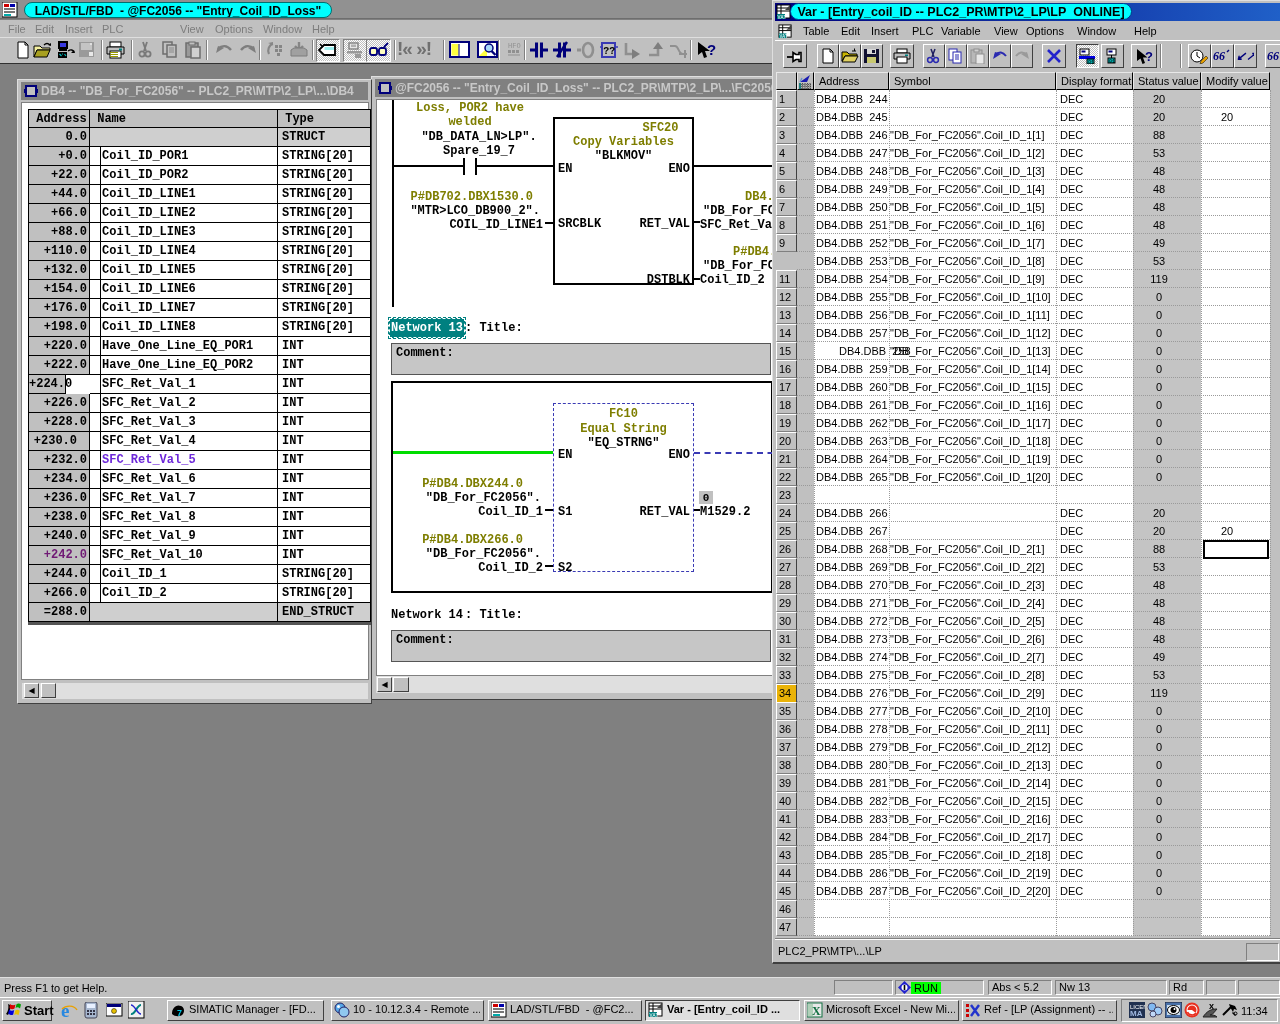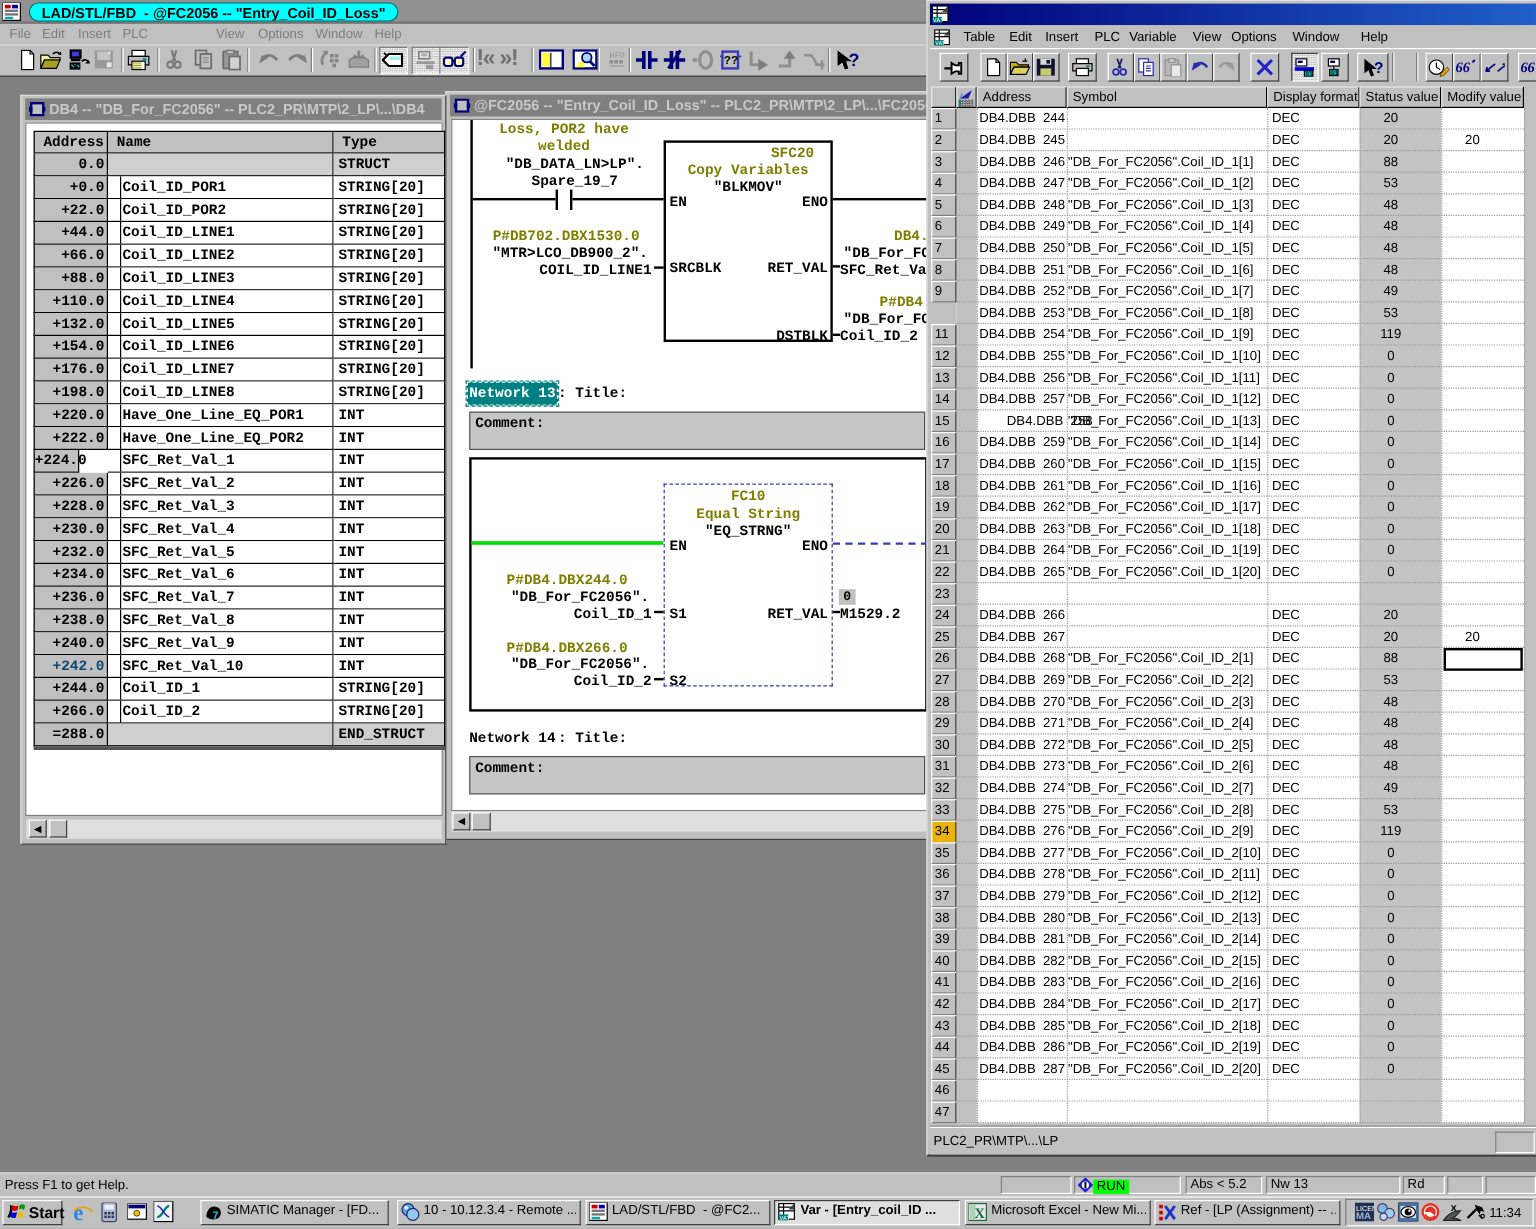--- a/index.html
+++ b/index.html
@@ -362,30 +362,30 @@
       <div style="position:absolute;left:10px;top:0;width:1px;height:18px;background:#000;"></div>
       <div style="position:absolute;left:12px;top:0;font-family:'Liberation Mono',monospace;font-weight:bold;font-size:12px;line-height:18px;white-space:pre;color:#000;">SFC_Ret_Val_2</div>
     </div>
 <div style="position:absolute;left:278px;top:394px;width:93px;height:19px;background:#fff;border:1px solid #000;border-top:none;border-left:none;padding-left:4px;font-family:'Liberation Mono',monospace;font-weight:bold;font-size:12px;line-height:18px;white-space:pre;color:#000;">INT</div>
 <div style="position:absolute;left:28px;top:413px;width:62px;height:19px;background:#c0c0c0;border:1px solid #000;border-top:none;font-family:'Liberation Mono',monospace;font-weight:bold;font-size:12px;line-height:18px;white-space:pre;color:#000;text-align:right;padding-right:2px;">+228.0</div>
 <div style="position:absolute;left:90px;top:413px;width:188px;height:19px;background:#fff;border:1px solid #000;border-top:none;border-left:none;">
       <div style="position:absolute;left:10px;top:0;width:1px;height:18px;background:#000;"></div>
       <div style="position:absolute;left:12px;top:0;font-family:'Liberation Mono',monospace;font-weight:bold;font-size:12px;line-height:18px;white-space:pre;color:#000;">SFC_Ret_Val_3</div>
     </div>
 <div style="position:absolute;left:278px;top:413px;width:93px;height:19px;background:#fff;border:1px solid #000;border-top:none;border-left:none;padding-left:4px;font-family:'Liberation Mono',monospace;font-weight:bold;font-size:12px;line-height:18px;white-space:pre;color:#000;">INT</div>
-<div style="position:absolute;left:28px;top:432px;width:62px;height:19px;background:#c0c0c0;border:1px solid #000;border-top:none;font-family:'Liberation Mono',monospace;font-weight:bold;font-size:12px;line-height:18px;white-space:pre;color:#000;text-align:right;padding-right:2px;">+230.0</div>
+<div style="position:absolute;left:28px;top:432px;width:62px;height:19px;background:#c0c0c0;border:1px solid #000;border-top:none;font-family:'Liberation Mono',monospace;font-weight:bold;font-size:12px;line-height:18px;white-space:pre;color:#000;text-align:right;padding-right:12px;">+230.0</div>
 <div style="position:absolute;left:90px;top:432px;width:188px;height:19px;background:#fff;border:1px solid #000;border-top:none;border-left:none;">
       <div style="position:absolute;left:10px;top:0;width:1px;height:18px;background:#000;"></div>
       <div style="position:absolute;left:12px;top:0;font-family:'Liberation Mono',monospace;font-weight:bold;font-size:12px;line-height:18px;white-space:pre;color:#000;">SFC_Ret_Val_4</div>
     </div>
 <div style="position:absolute;left:278px;top:432px;width:93px;height:19px;background:#fff;border:1px solid #000;border-top:none;border-left:none;padding-left:4px;font-family:'Liberation Mono',monospace;font-weight:bold;font-size:12px;line-height:18px;white-space:pre;color:#000;">INT</div>
 <div style="position:absolute;left:28px;top:451px;width:62px;height:19px;background:#c0c0c0;border:1px solid #000;border-top:none;font-family:'Liberation Mono',monospace;font-weight:bold;font-size:12px;line-height:18px;white-space:pre;color:#000;text-align:right;padding-right:2px;">+232.0</div>
 <div style="position:absolute;left:90px;top:451px;width:188px;height:19px;background:#fff;border:1px solid #000;border-top:none;border-left:none;">
       <div style="position:absolute;left:10px;top:0;width:1px;height:18px;background:#000;"></div>
-      <div style="position:absolute;left:12px;top:0;font-family:'Liberation Mono',monospace;font-weight:bold;font-size:12px;line-height:18px;white-space:pre;color:#000000;text-align:center;">SFC_Ret_Val_5</div>
+      <div style="position:absolute;left:12px;top:0;font-family:'Liberation Mono',monospace;font-weight:bold;font-size:12px;line-height:18px;white-space:pre;color:#6d28d9;text-align:center;">SFC_Ret_Val_5</div>
     </div>
 <div style="position:absolute;left:278px;top:451px;width:93px;height:19px;background:#fff;border:1px solid #000;border-top:none;border-left:none;padding-left:4px;font-family:'Liberation Mono',monospace;font-weight:bold;font-size:12px;line-height:18px;white-space:pre;color:#000;">INT</div>
 <div style="position:absolute;left:28px;top:470px;width:62px;height:19px;background:#c0c0c0;border:1px solid #000;border-top:none;font-family:'Liberation Mono',monospace;font-weight:bold;font-size:12px;line-height:18px;white-space:pre;color:#000;text-align:right;padding-right:2px;">+234.0</div>
 <div style="position:absolute;left:90px;top:470px;width:188px;height:19px;background:#fff;border:1px solid #000;border-top:none;border-left:none;">
       <div style="position:absolute;left:10px;top:0;width:1px;height:18px;background:#000;"></div>
       <div style="position:absolute;left:12px;top:0;font-family:'Liberation Mono',monospace;font-weight:bold;font-size:12px;line-height:18px;white-space:pre;color:#000;">SFC_Ret_Val_6</div>
     </div>
 <div style="position:absolute;left:278px;top:470px;width:93px;height:19px;background:#fff;border:1px solid #000;border-top:none;border-left:none;padding-left:4px;font-family:'Liberation Mono',monospace;font-weight:bold;font-size:12px;line-height:18px;white-space:pre;color:#000;">INT</div>
 <div style="position:absolute;left:28px;top:489px;width:62px;height:19px;background:#c0c0c0;border:1px solid #000;border-top:none;font-family:'Liberation Mono',monospace;font-weight:bold;font-size:12px;line-height:18px;white-space:pre;color:#000;text-align:right;padding-right:2px;">+236.0</div>
 <div style="position:absolute;left:90px;top:489px;width:188px;height:19px;background:#fff;border:1px solid #000;border-top:none;border-left:none;">
@@ -398,21 +398,21 @@
       <div style="position:absolute;left:10px;top:0;width:1px;height:18px;background:#000;"></div>
       <div style="position:absolute;left:12px;top:0;font-family:'Liberation Mono',monospace;font-weight:bold;font-size:12px;line-height:18px;white-space:pre;color:#000;">SFC_Ret_Val_8</div>
     </div>
 <div style="position:absolute;left:278px;top:508px;width:93px;height:19px;background:#fff;border:1px solid #000;border-top:none;border-left:none;padding-left:4px;font-family:'Liberation Mono',monospace;font-weight:bold;font-size:12px;line-height:18px;white-space:pre;color:#000;">INT</div>
 <div style="position:absolute;left:28px;top:527px;width:62px;height:19px;background:#c0c0c0;border:1px solid #000;border-top:none;font-family:'Liberation Mono',monospace;font-weight:bold;font-size:12px;line-height:18px;white-space:pre;color:#000;text-align:right;padding-right:2px;">+240.0</div>
 <div style="position:absolute;left:90px;top:527px;width:188px;height:19px;background:#fff;border:1px solid #000;border-top:none;border-left:none;">
       <div style="position:absolute;left:10px;top:0;width:1px;height:18px;background:#000;"></div>
       <div style="position:absolute;left:12px;top:0;font-family:'Liberation Mono',monospace;font-weight:bold;font-size:12px;line-height:18px;white-space:pre;color:#000;">SFC_Ret_Val_9</div>
     </div>
 <div style="position:absolute;left:278px;top:527px;width:93px;height:19px;background:#fff;border:1px solid #000;border-top:none;border-left:none;padding-left:4px;font-family:'Liberation Mono',monospace;font-weight:bold;font-size:12px;line-height:18px;white-space:pre;color:#000;">INT</div>
-<div style="position:absolute;left:28px;top:546px;width:62px;height:19px;background:#c0c0c0;border:1px solid #000;border-top:none;font-family:'Liberation Mono',monospace;font-weight:bold;font-size:12px;line-height:18px;white-space:pre;color:#0c4a6e;text-align:right;padding-right:2px;">+242.0</div>
+<div style="position:absolute;left:28px;top:546px;width:62px;height:19px;background:#c0c0c0;border:1px solid #000;border-top:none;font-family:'Liberation Mono',monospace;font-weight:bold;font-size:12px;line-height:18px;white-space:pre;color:#701a75;text-align:right;padding-right:2px;">+242.0</div>
 <div style="position:absolute;left:90px;top:546px;width:188px;height:19px;background:#fff;border:1px solid #000;border-top:none;border-left:none;">
       <div style="position:absolute;left:10px;top:0;width:1px;height:18px;background:#000;"></div>
       <div style="position:absolute;left:12px;top:0;font-family:'Liberation Mono',monospace;font-weight:bold;font-size:12px;line-height:18px;white-space:pre;color:#000;">SFC_Ret_Val_10</div>
     </div>
 <div style="position:absolute;left:278px;top:546px;width:93px;height:19px;background:#fff;border:1px solid #000;border-top:none;border-left:none;padding-left:4px;font-family:'Liberation Mono',monospace;font-weight:bold;font-size:12px;line-height:18px;white-space:pre;color:#000;">INT</div>
 <div style="position:absolute;left:28px;top:565px;width:62px;height:19px;background:#c0c0c0;border:1px solid #000;border-top:none;font-family:'Liberation Mono',monospace;font-weight:bold;font-size:12px;line-height:18px;white-space:pre;color:#000;text-align:right;padding-right:2px;">+244.0</div>
 <div style="position:absolute;left:90px;top:565px;width:188px;height:19px;background:#fff;border:1px solid #000;border-top:none;border-left:none;">
       <div style="position:absolute;left:10px;top:0;width:1px;height:18px;background:#000;"></div>
       <div style="position:absolute;left:12px;top:0;font-family:'Liberation Mono',monospace;font-weight:bold;font-size:12px;line-height:18px;white-space:pre;color:#000;">Coil_ID_1</div>
     </div>
@@ -432,20 +432,21 @@
 <div style="position:absolute;left:41px;top:683px;width:15px;height:15px;background:#c0c0c0;border-top:1px solid #fff;border-left:1px solid #fff;border-right:1px solid #404040;border-bottom:1px solid #404040;"></div>
 <div style="position:absolute;left:772px;top:0;width:508px;height:964px;background:#c0c0c0;border-top:1px solid #dfdfdf;border-left:1px solid #dfdfdf;border-bottom:2px solid #404040;"></div>
 <div style="position:absolute;left:775px;top:3px;width:505px;height:18px;background:linear-gradient(90deg,#00007c,#2060c8);"></div>
 <svg class="a" style="left:776px;top:4px" width="16" height="16" viewBox="0 0 16 16">
       <rect x="1" y="1" width="13" height="13" fill="#fff" stroke="#000"></rect>
       <path d="M1 4h13M1 7h13M5 1v13" stroke="#000"></path>
       <path d="M14 1l-5 5h5z" fill="#404040"></path>
       <rect x="1" y="10" width="8" height="5" fill="#008080"></rect>
       <text x="1.5" y="14.5" font-size="5" fill="#fff" font-family="Liberation Mono">VAT</text>
     </svg>
+<div style="position:absolute;left:790px;top:3px;width:342px;height:17px;background:#00ffff;border-radius:9px;border:1px solid #003a8c;font-family:'Liberation Sans',sans-serif;font-weight:bold;font-size:12.5px;color:#000;text-align:center;line-height:16px;white-space:nowrap;overflow:hidden;">Var - [Entry_coil_ID -- PLC2_PR\MTP\2_LP\LP&nbsp; ONLINE]</div>
 <div style="position:absolute;left:775px;top:21px;width:505px;height:19px;background:#c0c0c0;"></div>
 <svg class="a" style="left:778px;top:24px" width="15" height="15" viewBox="0 0 16 16">
       <rect x="1" y="1" width="13" height="13" fill="#fff" stroke="#000"></rect>
       <path d="M1 4h13M1 7h13M5 1v13" stroke="#000"></path>
       <path d="M14 1l-5 5h5z" fill="#404040"></path>
       <rect x="1" y="10" width="8" height="5" fill="#008080"></rect>
       <text x="1.5" y="14.5" font-size="5" fill="#fff" font-family="Liberation Mono">VAT</text>
     </svg>
 <div style="position:absolute;left:803px;top:25px;font-size:11px;color:#000;font-family:'Liberation Sans',sans-serif;">Table</div>
 <div style="position:absolute;left:841px;top:25px;font-size:11px;color:#000;font-family:'Liberation Sans',sans-serif;">Edit</div>

